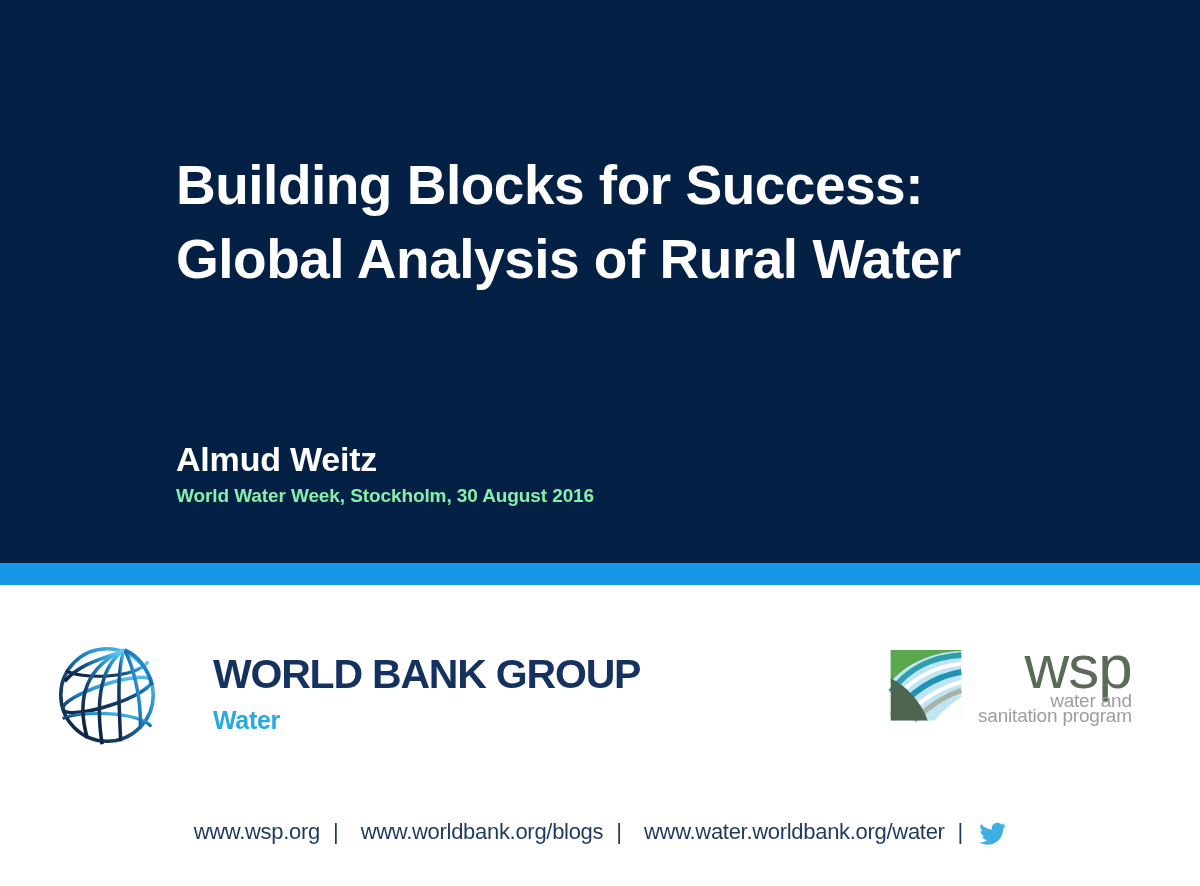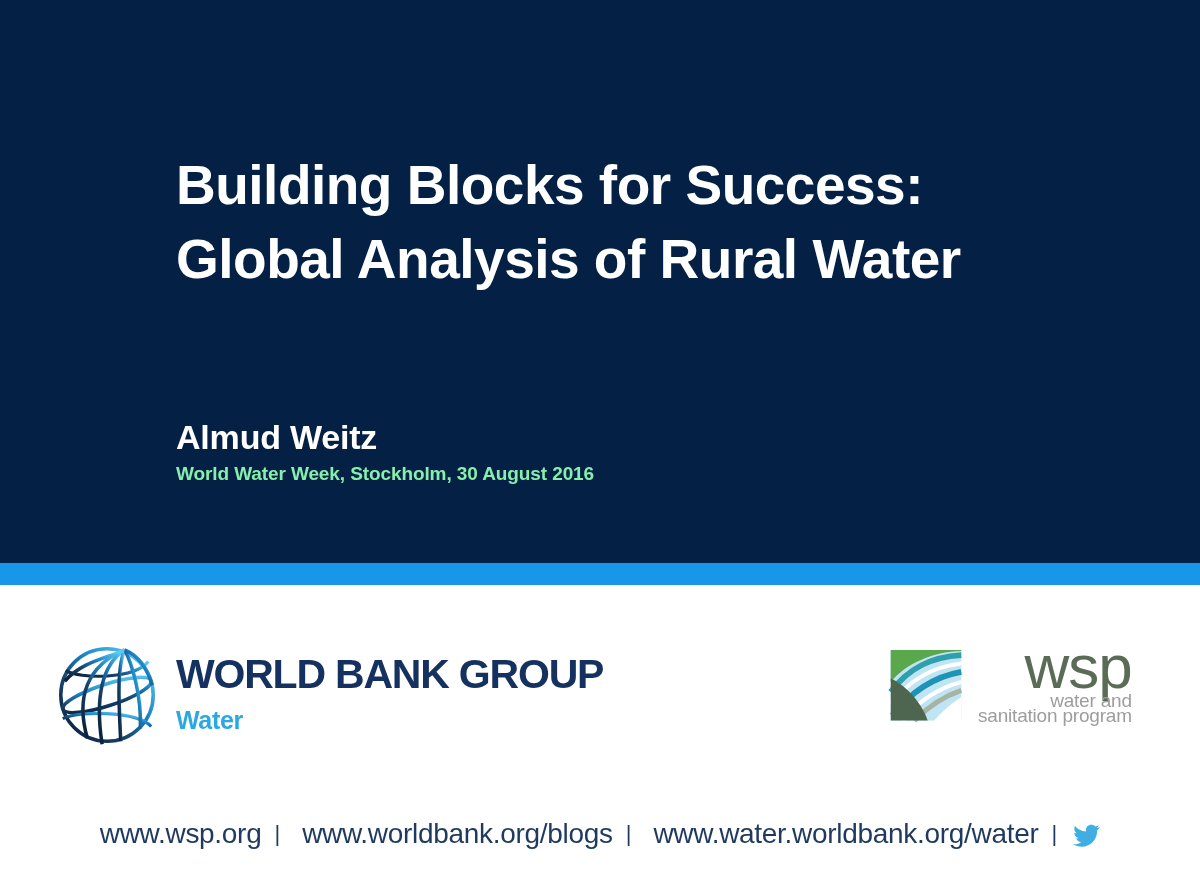--- a/index.html
+++ b/index.html
@@ -49,21 +49,21 @@
     font-size: 55px;
     font-weight: bold;
     color: #ffffff;
     line-height: 74px;
     letter-spacing: -0.5px;
     white-space: nowrap;
   }
   .author-block {
     position: absolute;
     left: 176px;
-    top: 415px;
+    top: 437px;
   }
   .author-name {
     font-size: 34px;
     font-weight: bold;
     color: #ffffff;
     line-height: 44px;
     letter-spacing: -0.2px;
   }
   .author-meta {
     font-size: 19px;
@@ -94,20 +94,21 @@
     background: #ffffff;
   }
 
   
   .wb-lockup {
     position: absolute;
     left: 48px;
     top: 636px;
     display: flex;
     align-items: center;
+    gap: 37px;
   }
   .wb-globe {
     width: 118px;
     height: 118px;
     flex: 0 0 auto;
   }
   .wb-words {
     margin-left: 10px;
     padding-bottom: 4px;
   }
@@ -166,21 +167,21 @@
     position: absolute;
     left: 0;
     top: 818px;
     width: 1200px;
     display: flex;
     align-items: center;
     justify-content: center;
     gap: 0;
   }
   .footer-link {
-    font-size: 28px;
+    font-size: 22px;
     color: #1F3A5F;
     letter-spacing: -0.3px;
     text-decoration: none;
     white-space: nowrap;
     margin-left: 9px;
   }
   .footer-sep {
     font-size: 22px;
     color: #1F3A5F;
     padding: 0 13px;

